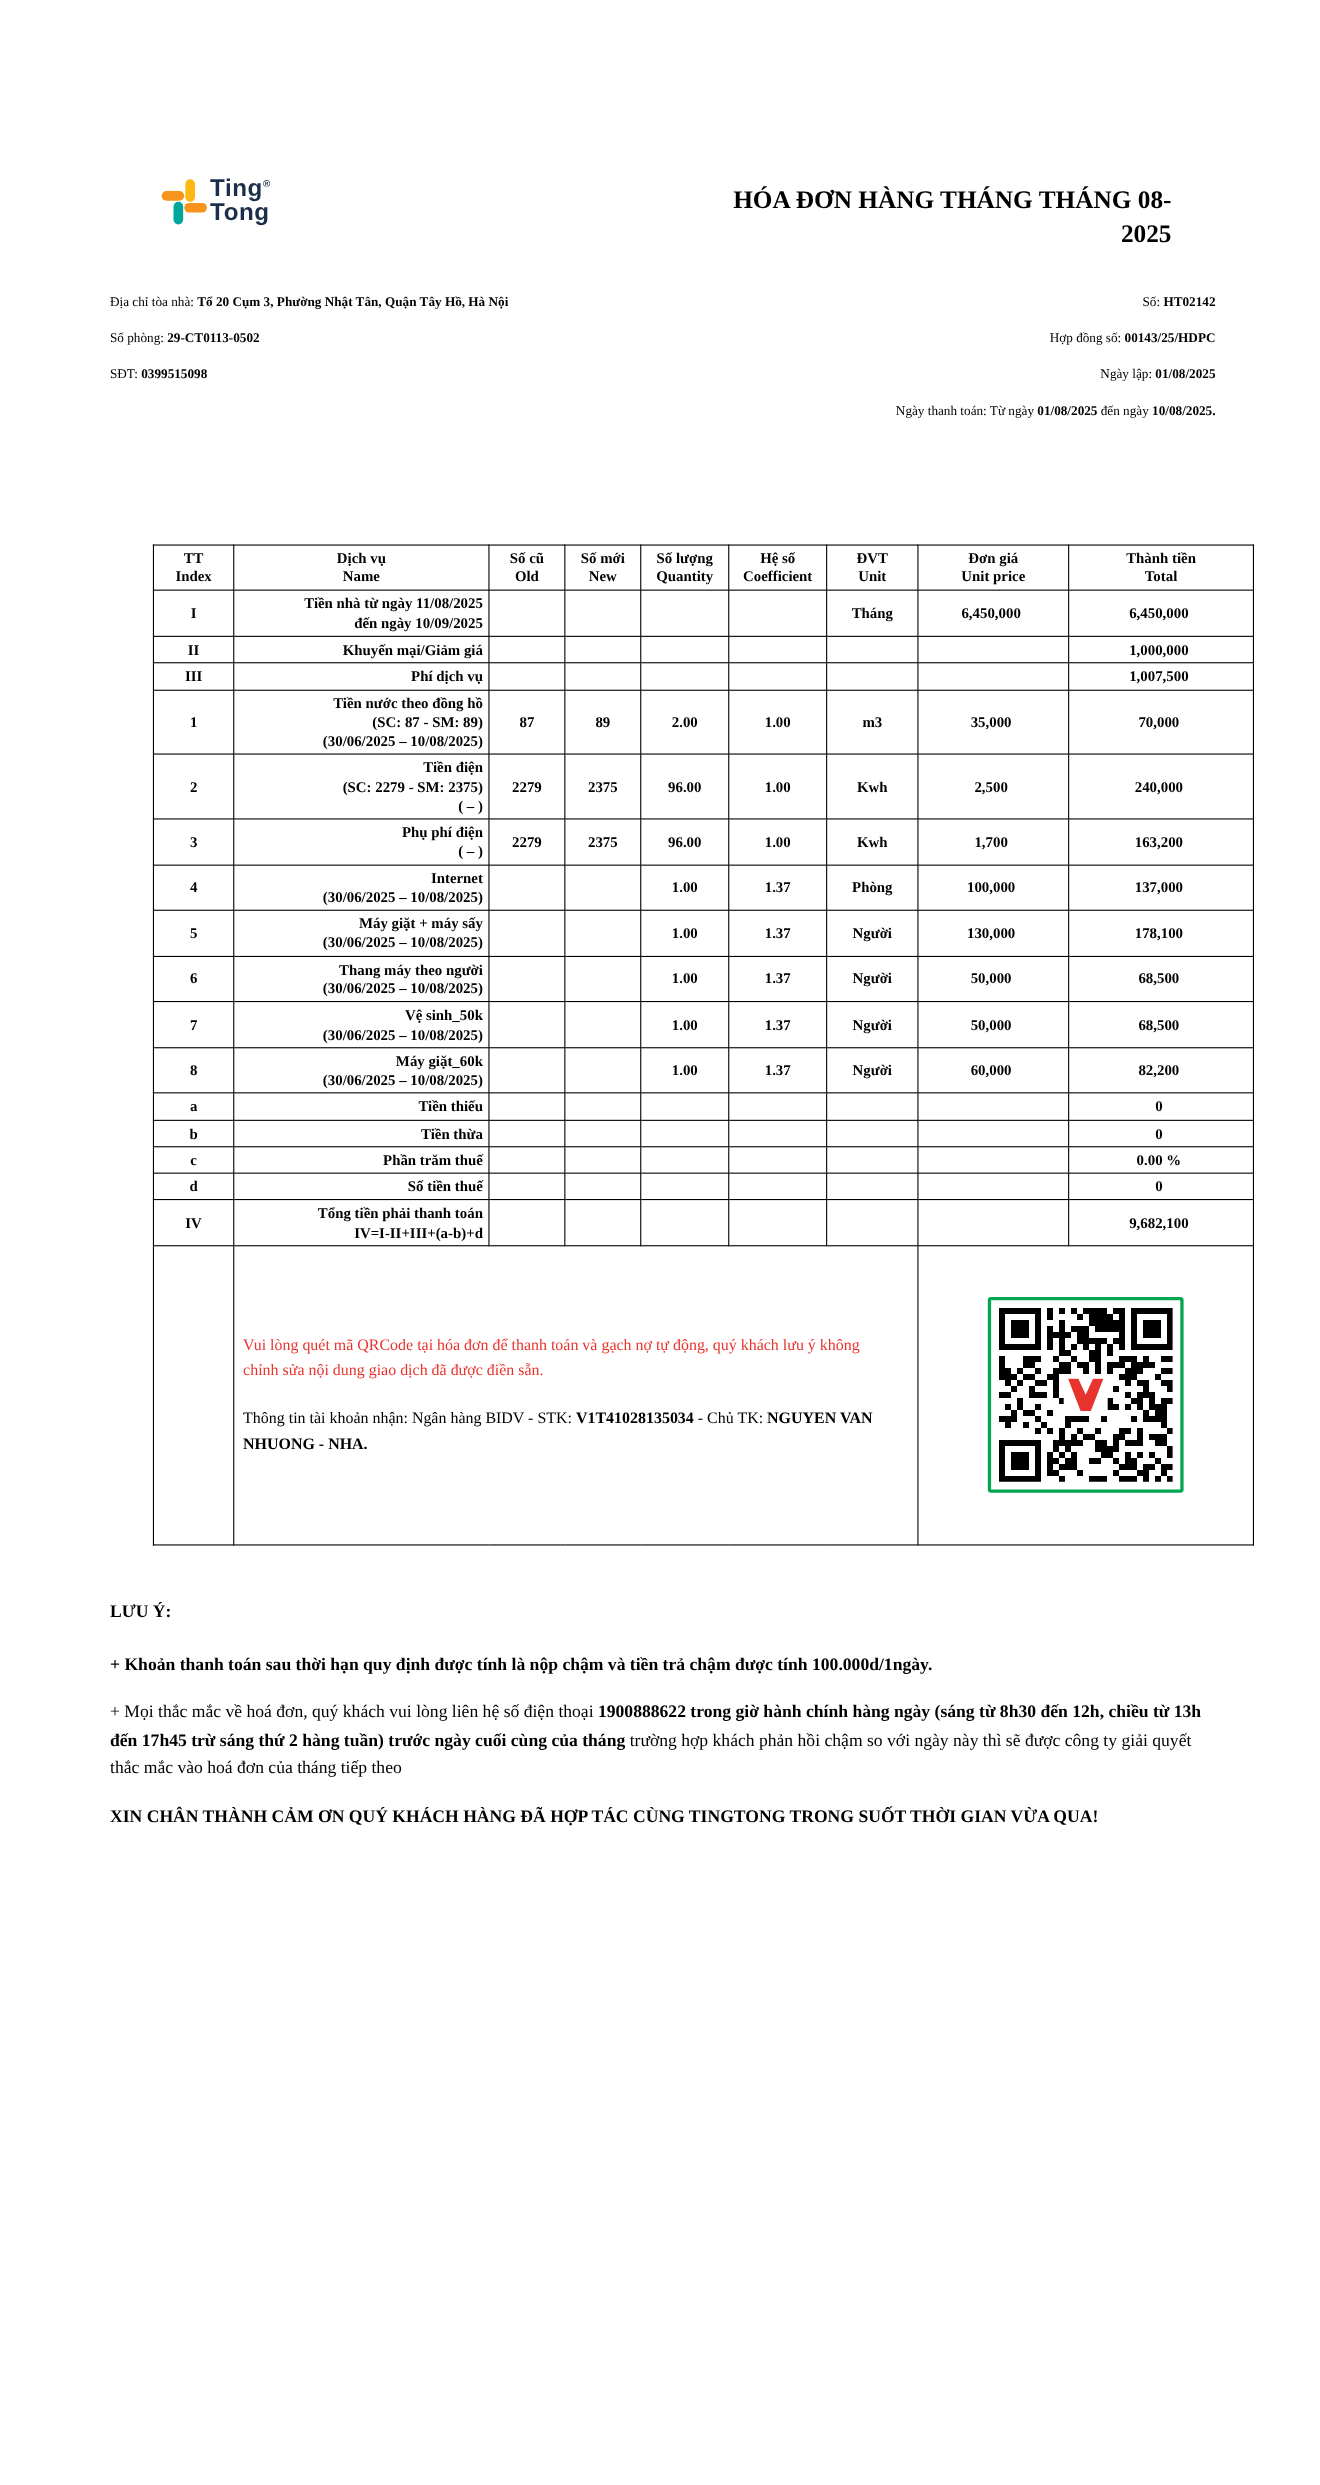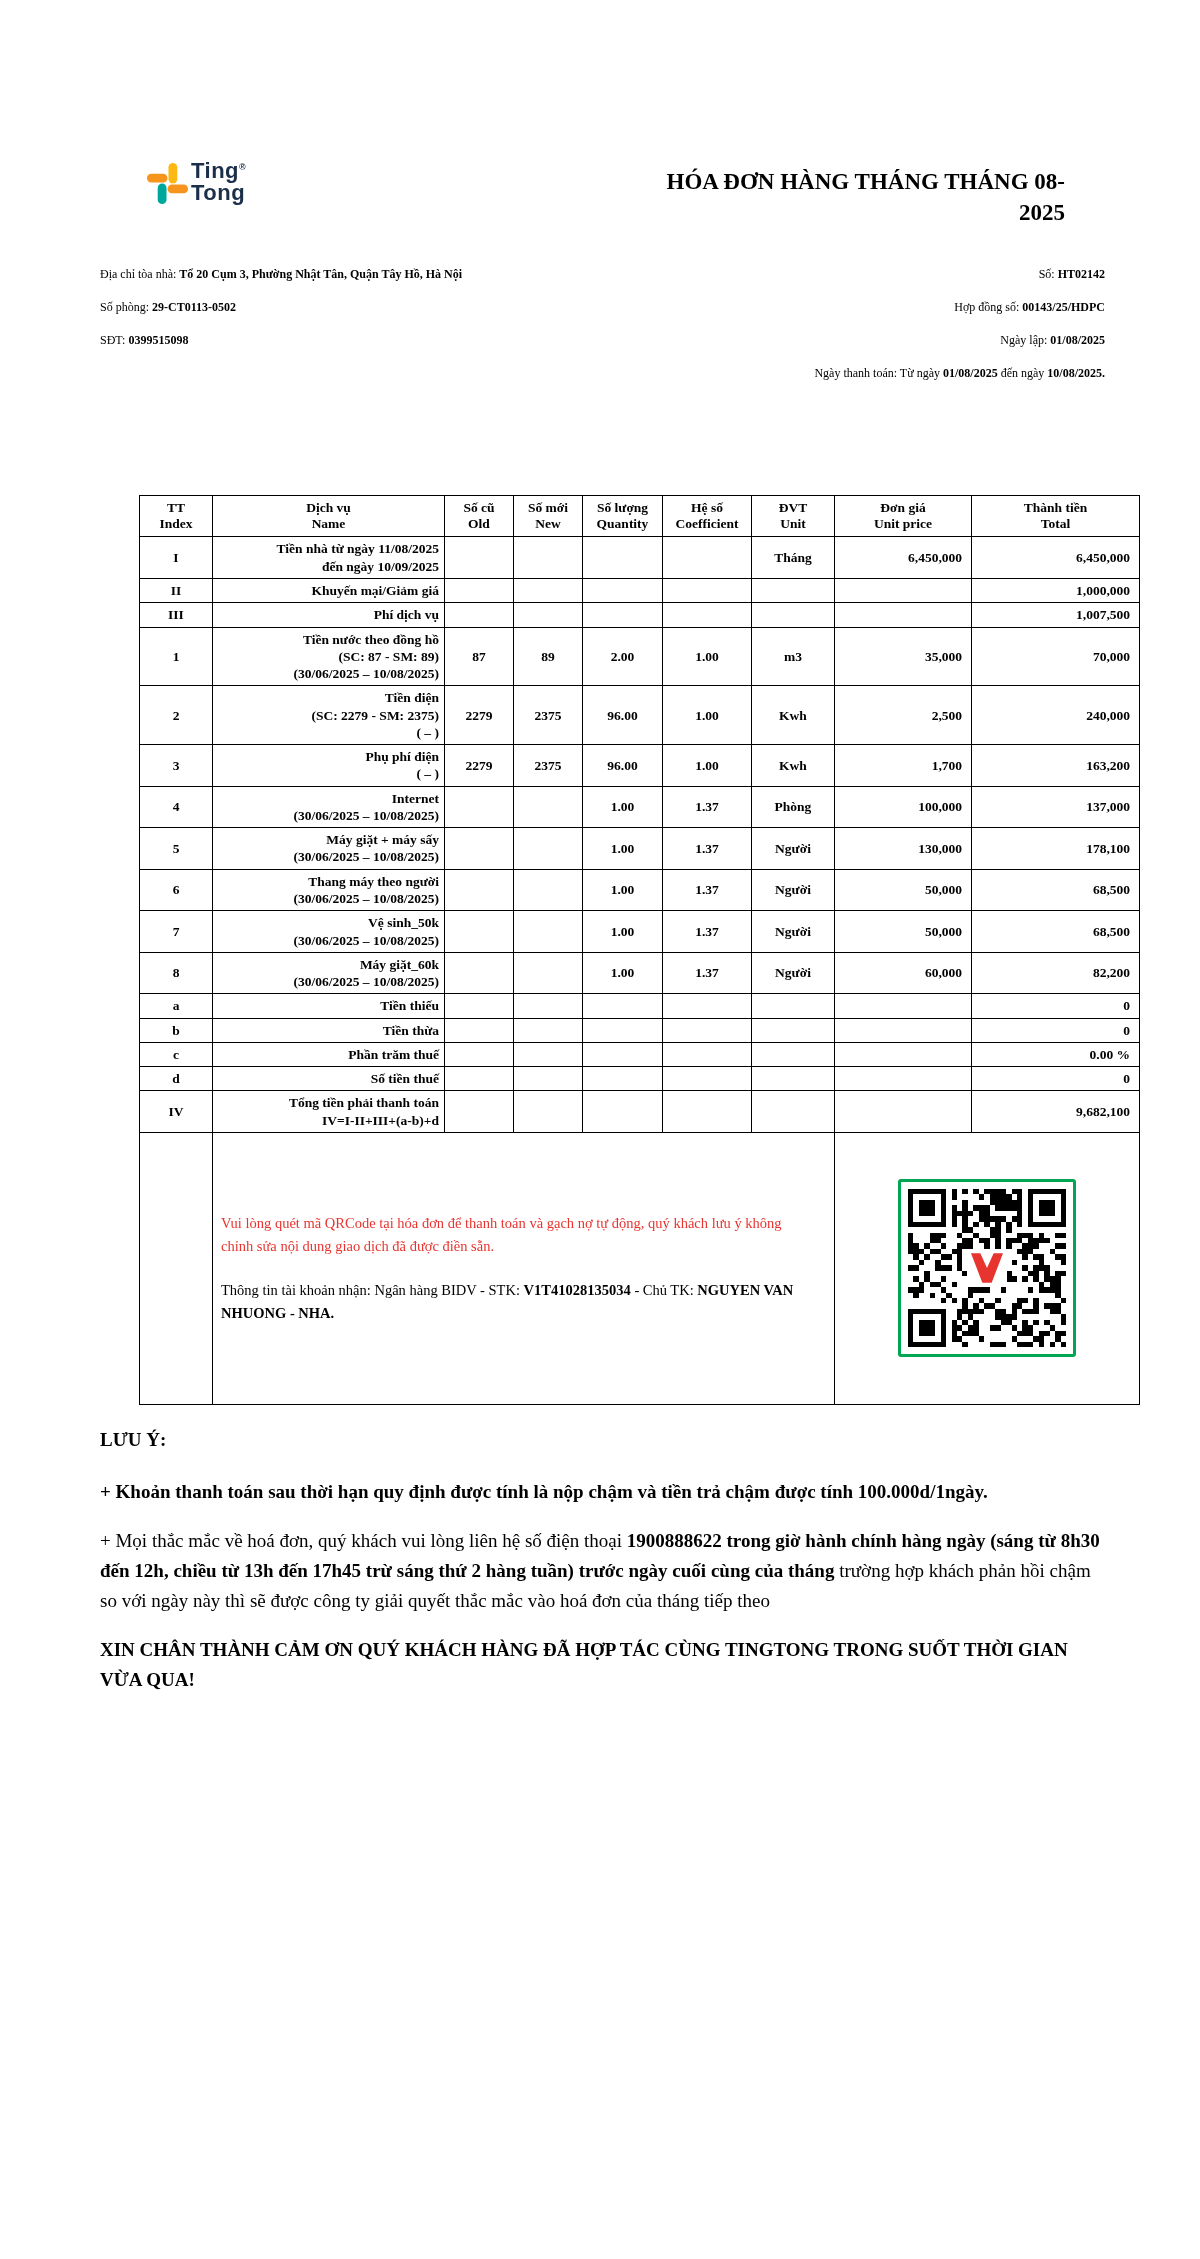--- a/index.html
+++ b/index.html
@@ -29,34 +29,34 @@
   .info p{margin:0;line-height:2.75;}
   .b{font-weight:bold;}
   .it{font-style:italic;}
 
   
   .invoice-table{border-collapse:collapse;table-layout:fixed;width:1000px;margin:105px 0 0 39px;font-size:13.5px;}
   .invoice-table th,.invoice-table td{border:1px solid #000;padding:3px 5px;vertical-align:middle;font-weight:bold;}
   .invoice-table th{text-align:center;line-height:1.2;padding:4px 2px;}
   .invoice-table td{line-height:1.28;}
   td.c{text-align:center;}
-  td.r{text-align:right;padding-right:9px;}
+  td.r{text-align:center;padding-right:9px;}
   td.name{text-align:right;padding-left:6px;}
   td.words{font-weight:normal;padding-left:6px;}
   td.words .b{font-weight:bold;}
   .qr-row td{height:272px;}
   td.qrtext{font-weight:normal;font-size:14.5px;padding-left:8px;padding-right:26px;vertical-align:middle;}
   td.qrtext .qr-note{color:var(--accent-red);margin:0 0 22px 0;line-height:1.55;}
   td.qrtext .account{margin:0;line-height:1.55;}
   td.qrcell{text-align:center;vertical-align:middle;}
   .qr-box{position:relative;display:inline-block;background:#fff;border:3px solid var(--qr-border-green);border-radius:3px;padding:7px;line-height:0;}
   .qr-logo{position:absolute;top:50%;left:50%;transform:translate(-50%,-50%);background:#fff;padding:2px 4px;line-height:0;}
 
   
-  .notes{margin-top:20px;width:1010px;font-size:19px;}
+  .notes{margin-top:48px;width:1010px;font-size:16px;}
   .notes p{margin:0 0 18px 0;line-height:1.6;}
   .notes-title{font-weight:bold;margin-bottom:22px !important;}
   .note-bold{font-weight:bold;}
   .thanks{font-weight:bold;}
 </style>
 </head>
 <body>
 
 <div class="page">
 

